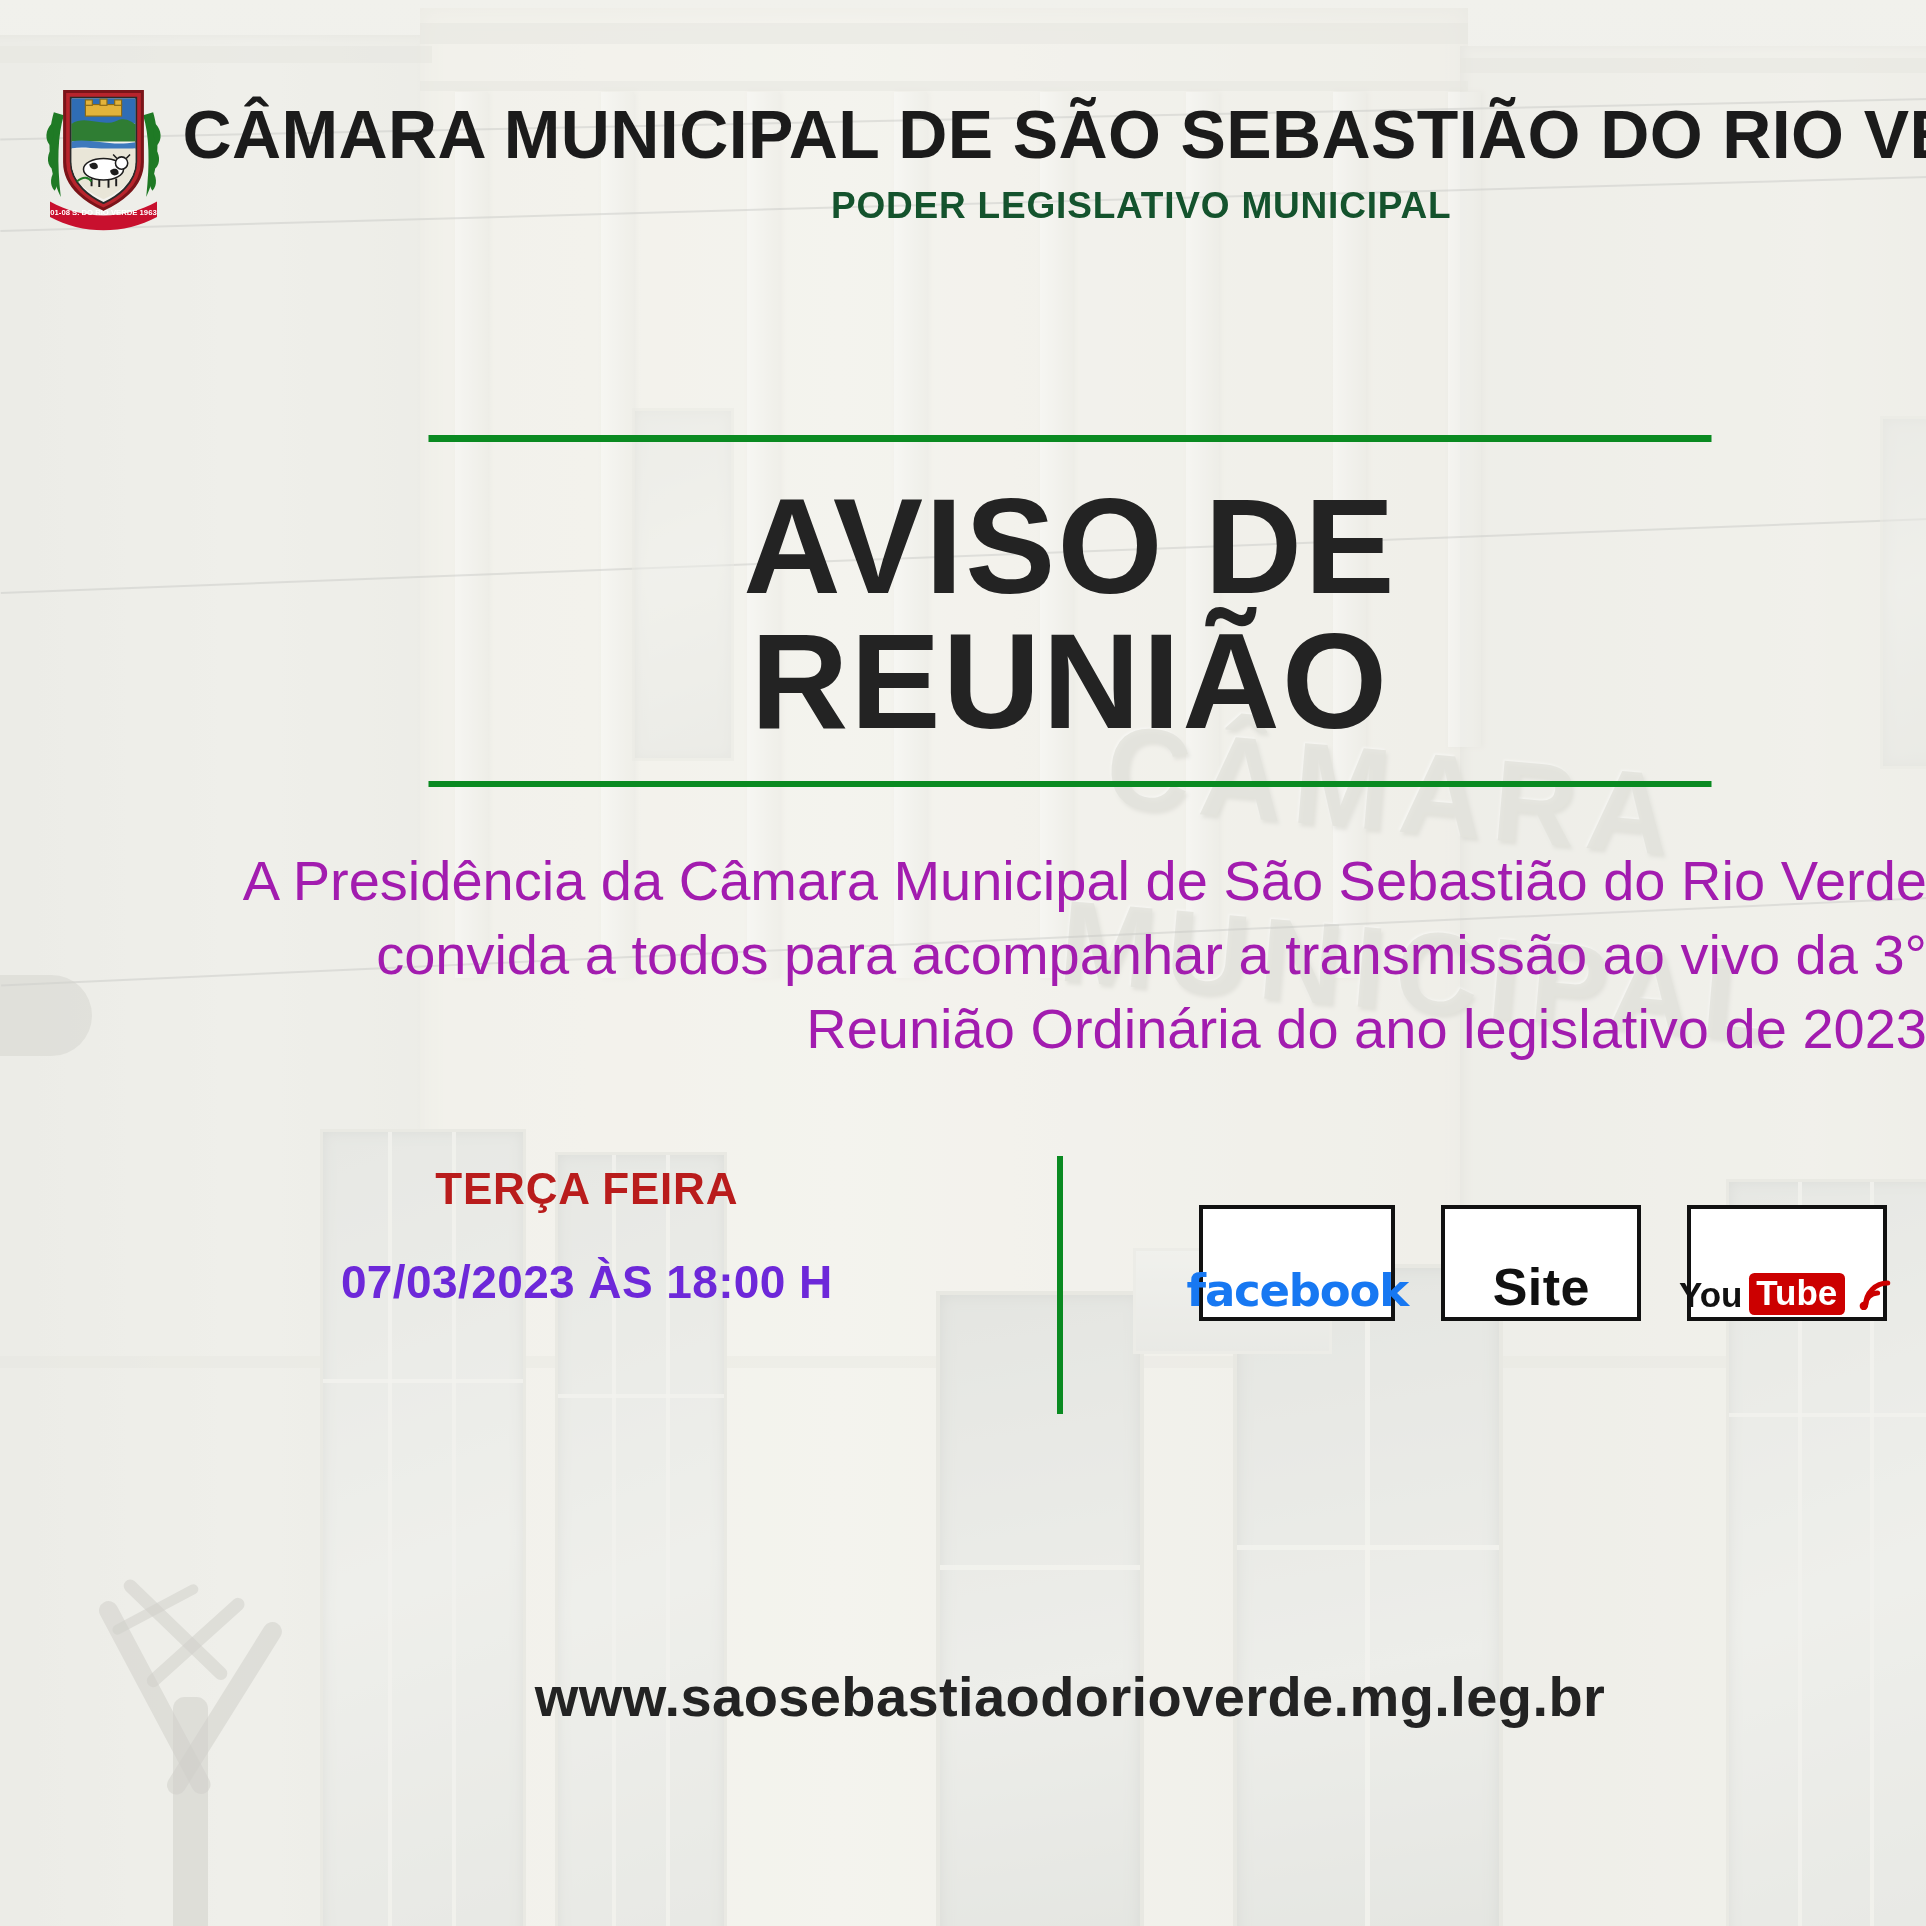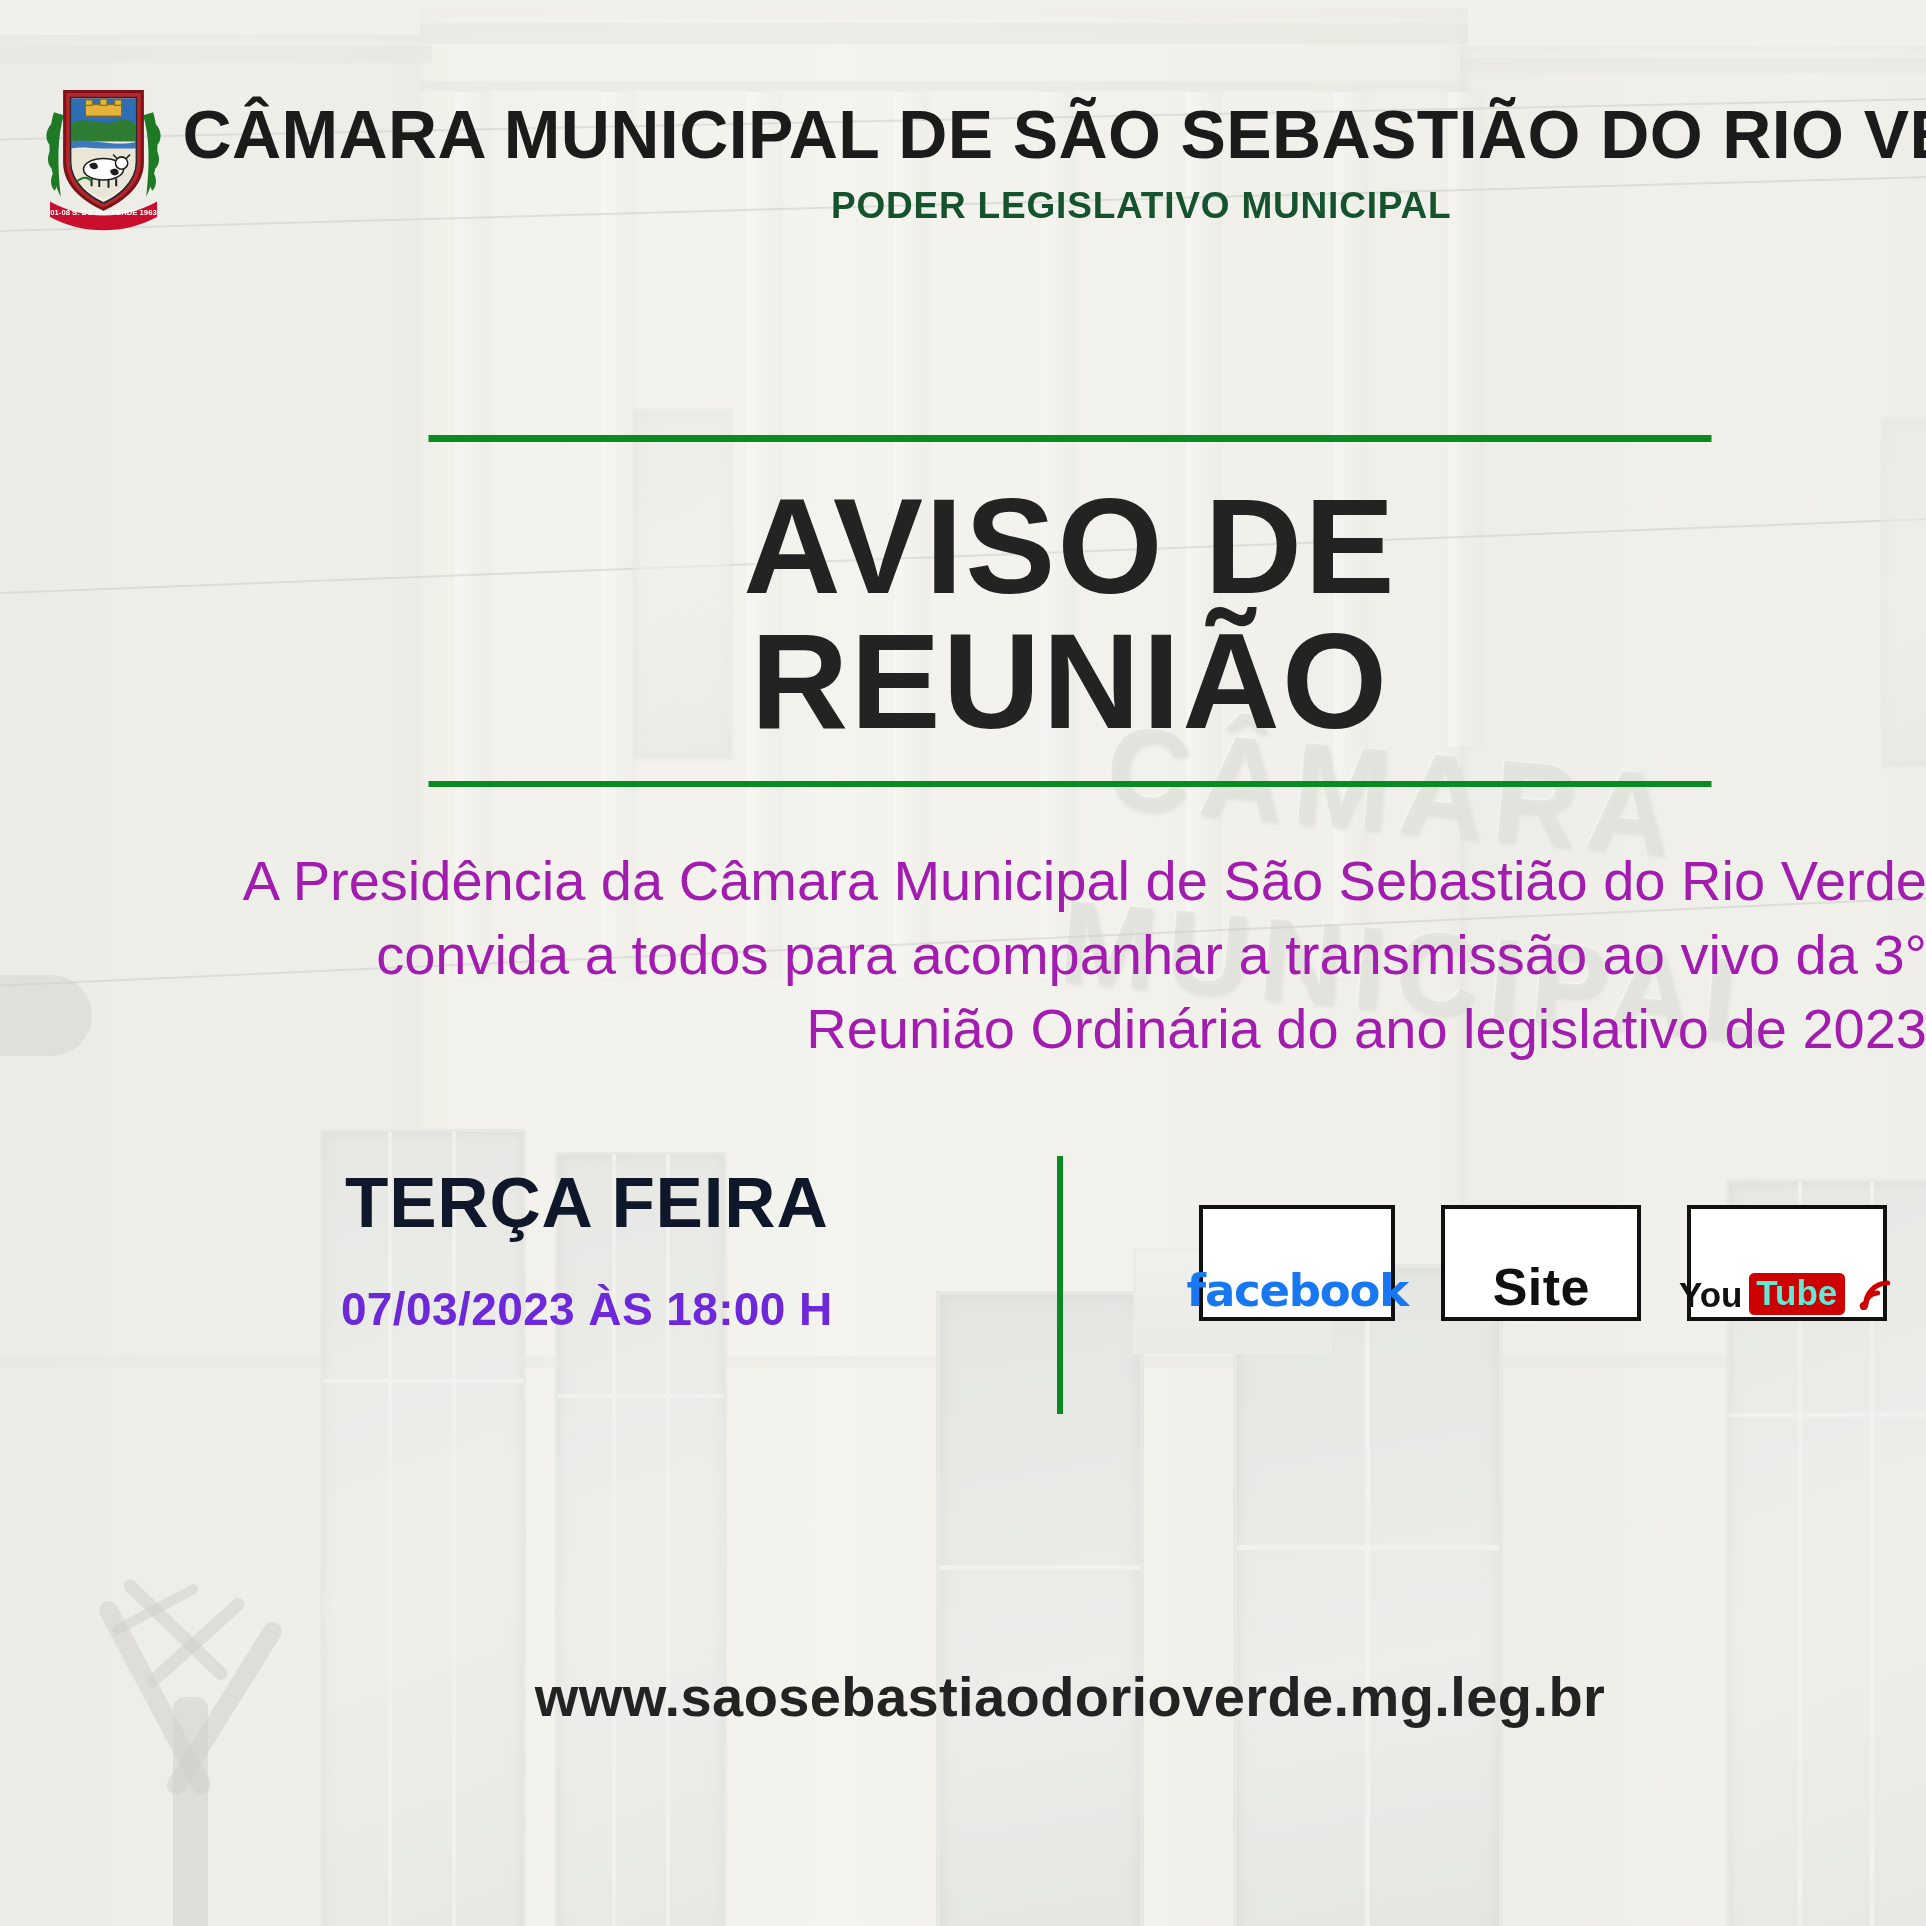--- a/index.html
+++ b/index.html
@@ -241,24 +241,24 @@
     justify-content: center;
   }
   .info-left {
     width: 824px;
     display: flex;
     flex-direction: column;
     align-items: center;
     padding-top: 19px;
   }
   .weekday {
-    font-size: 71px;
+    font-size: 44px;
     font-weight: 700;
     letter-spacing: 0.8px;
-    color: #0f172a;
+    color: #b91c1c;
     line-height: 1;
   }
   .datetime {
     margin-top: 48px;
     font-size: 46px;
     font-weight: 700;
     letter-spacing: 0.4px;
     color: #6d28d9;
     line-height: 1;
   }
@@ -315,21 +315,21 @@
     color: #111111;
     letter-spacing: 0.4px;
   }
   .yt-wrap {
     display: flex;
     align-items: center;
     gap: 4.6px;
   }
   .yt-box {
     background: #cc0000;
-    color: #5eead4;
+    color: #ffffff;
     font-size: 35px;
     font-weight: 700;
     padding: 2.3px 7.7px 5.4px 7.7px;
     border-radius: 5.4px;
     line-height: 1;
   }
   .yt-you {
     color: #111111;
     font-size: 35px;
     font-weight: 700;

